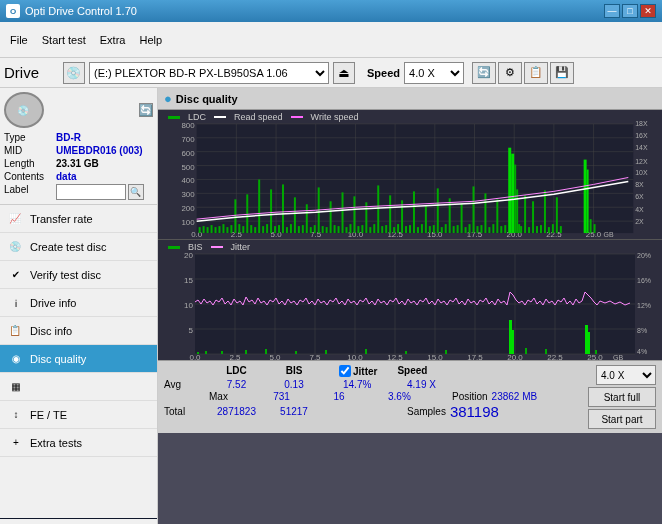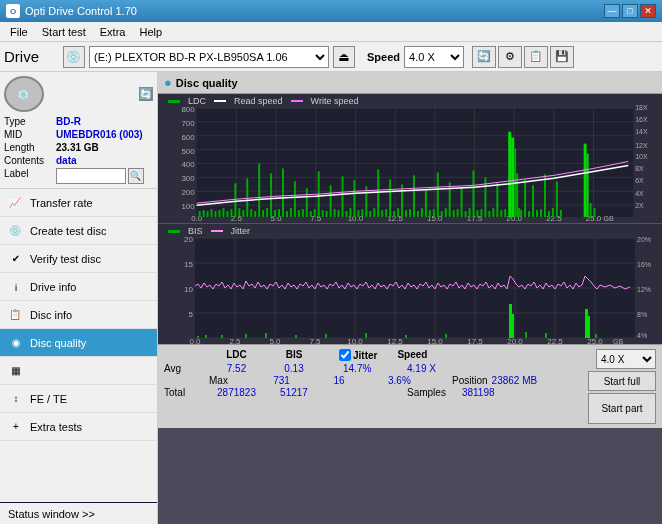--- a/index.html
+++ b/index.html
@@ -7,21 +7,21 @@
 
     
     .title-bar { background: linear-gradient(to bottom, #4a9fd4, #2d7db3); height: 22px; display: flex; align-items: center; justify-content: space-between; padding: 0 6px; color: white; font-size: 11px; }
     .title-bar-left { display: flex; align-items: center; gap: 5px; }
     .title-icon { width: 14px; height: 14px; background: #fff; border-radius: 2px; display: flex; align-items: center; justify-content: center; font-size: 8px; color: #2d7db3; font-weight: bold; }
     .title-controls { display: flex; gap: 2px; }
     .title-btn { width: 16px; height: 14px; background: #5eaadc; border: 1px solid #1a5f8a; display: flex; align-items: center; justify-content: center; font-size: 9px; color: white; cursor: pointer; }
     .title-btn.close { background: #c0392b; }
 
     
-    .menu-bar { background: #f0f0f0; height: 20px; display: flex; align-items: center; padding: 0 4px; border-bottom: 1px solid #ccc; gap: 2px; }
+    .menu-bar { background: #f0f0f0; height: 36px; display: flex; align-items: center; padding: 0 4px; border-bottom: 1px solid #ccc; gap: 2px; }
     .menu-item { padding: 2px 6px; font-size: 11px; color: #000; cursor: pointer; }
 
     
     .drive-toolbar { background: #f0f0f0; height: 30px; display: flex; align-items: center; padding: 0 4px; border-bottom: 1px solid #ccc; gap: 4px; }
     .drive-label { font-size: 15px; font-weight: normal; color: #000; margin-right: 20px; }
     .drive-select { height: 22px; width: 240px; font-size: 11px; border: 1px solid #888; background: white; }
     .drive-btn { width: 22px; height: 22px; background: #e8e8e8; border: 1px solid #888; display: flex; align-items: center; justify-content: center; font-size: 12px; cursor: pointer; }
     .speed-label { font-size: 11px; font-weight: bold; margin-left: 8px; }
     .speed-select { height: 22px; width: 60px; font-size: 11px; border: 1px solid #888; background: white; }
     .toolbar-icons { display: flex; gap: 2px; margin-left: 4px; }
@@ -484,28 +484,28 @@
             <div style="margin-left:4px; font-size:10px; color:#0000cc;">23862 MB</div>
           </div>
 
           <div style="display:flex; align-items:center;">
             <div style="width:40px; font-size:10px;">Total</div>
             <div style="width:65px; text-align:center; font-size:10px; color:#0000cc;">2871823</div>
             <div style="width:50px; text-align:center; font-size:10px; color:#0000cc;">51217</div>
             <div style="width:20px;"></div>
             <div style="width:60px;"></div>
             <div style="margin-left:8px; font-size:10px;">Samples</div>
-            <div style="margin-left:16px; font-size:10px; color:#0000cc;text-align:right;">381198</div>
+            <div style="margin-left:4px; font-size:15px; color:#0000cc;text-align:right;">381198</div>
           </div>
         </div>
 
         <div style="display:flex;flex-direction:column;gap:2px;margin-left:4px;align-items:flex-end;">
           <select style="height:20px;width:60px;font-size:10px;border:1px solid #888;">
             <option>4.0 X</option>
           </select>
           <button style="width:68px;height:20px;font-size:10px;background:#e0e0e0;border:1px solid #888;cursor:pointer;">Start full</button>
-          <button style="width:68px;height:31px;font-size:10px;background:#e0e0e0;border:1px solid #888;cursor:pointer;">Start part</button>
+          <button style="width:68px;height:20px;font-size:10px;background:#e0e0e0;border:1px solid #888;cursor:pointer;">Start part</button>
         </div>
       </div>
     </div>
 
   </div>
 </div>
 
 </body></html>

